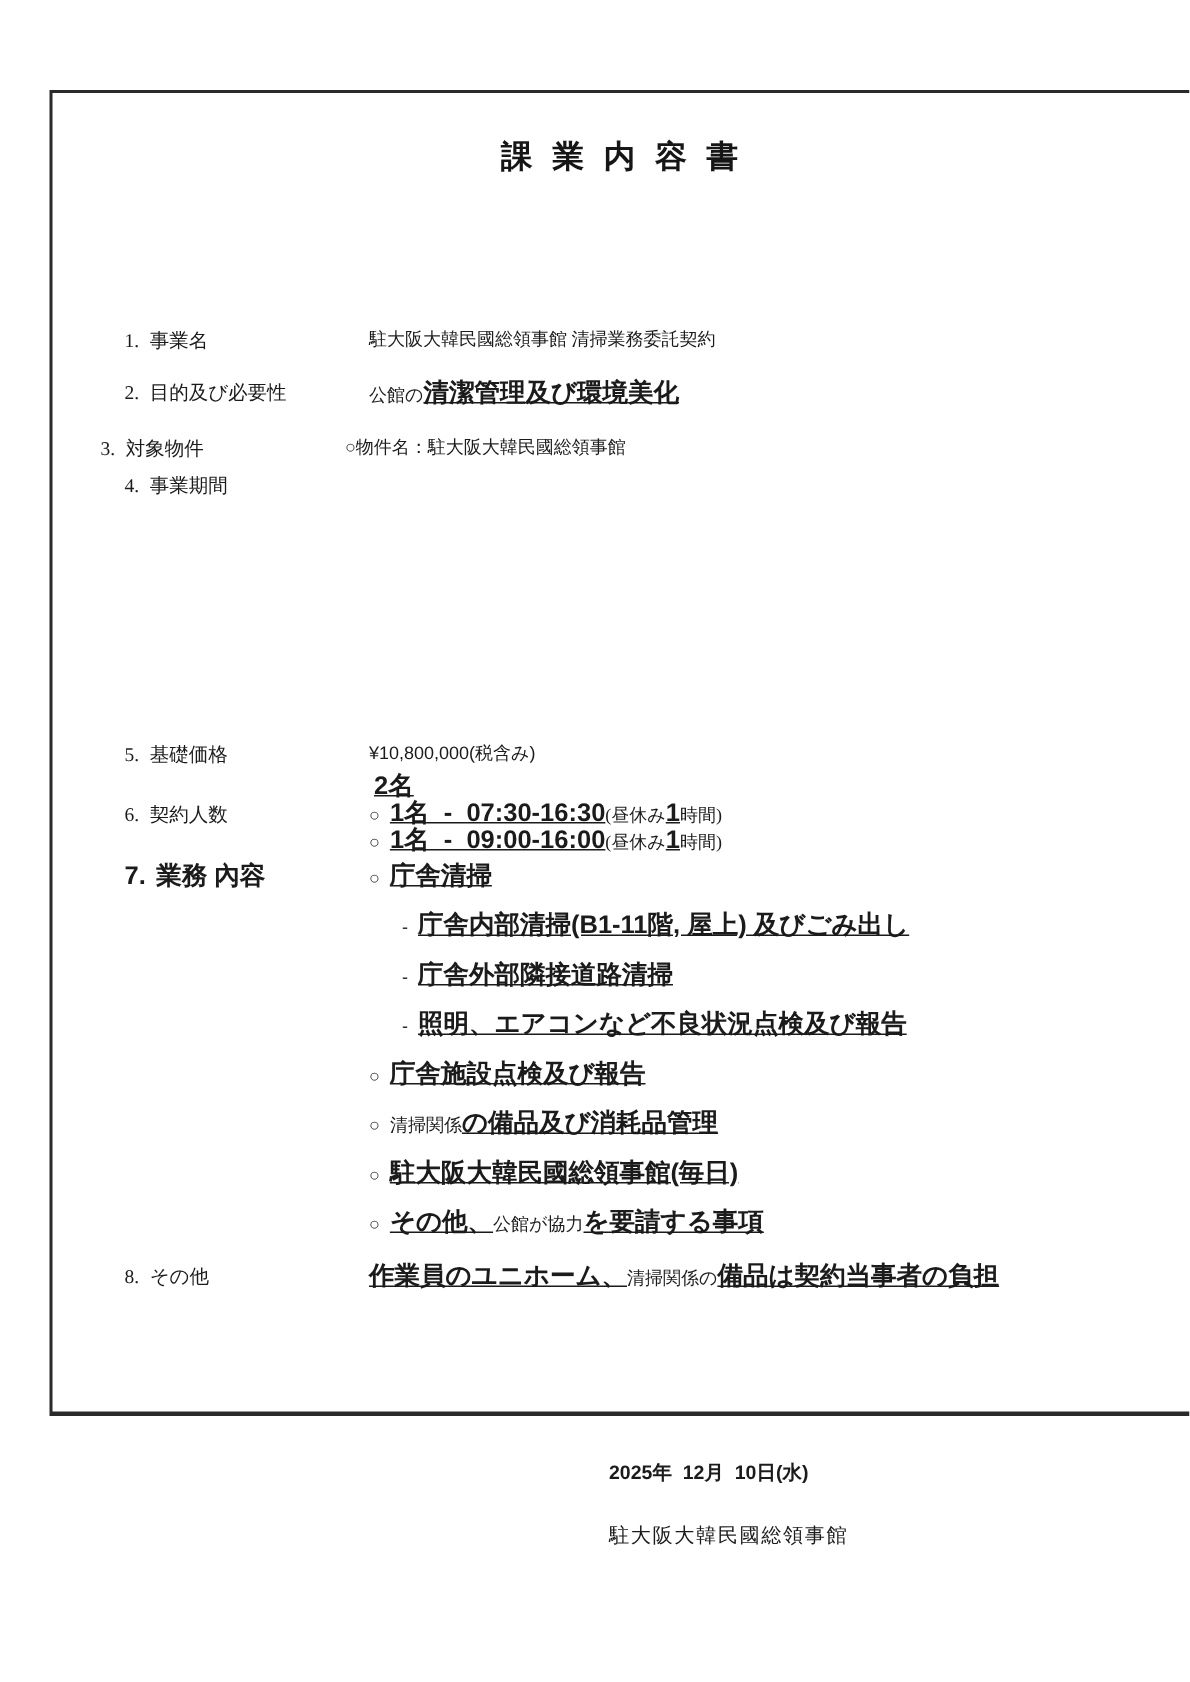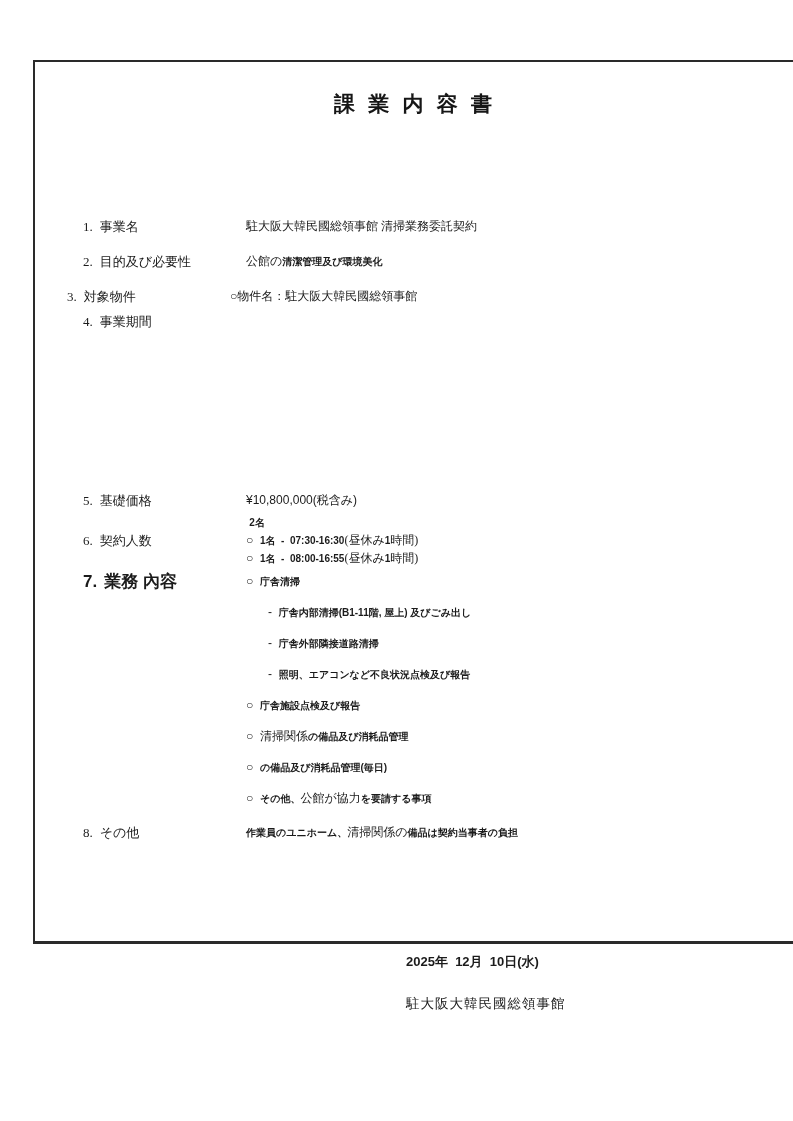--- a/index.html
+++ b/index.html
@@ -61,21 +61,21 @@
     flex: 1 1 auto;
     font-size: 12px;
     line-height: 17px;
   }
   .line { white-space: pre-wrap; }
   .line.indent { padding-left: 22px; }
 
   
   .f-serif { font-family: "Liberation Serif", "DejaVu Serif", serif; font-size: 12px; }
   .f-sans  { font-family: "Liberation Sans", "DejaVu Sans", sans-serif; font-size: 12px; }
-  .f-bold  { font-family: "Liberation Sans", "DejaVu Sans", sans-serif; font-size: 10px; font-weight: 700; }
+  .f-bold  { font-family: "Liberation Sans", "DejaVu Sans", sans-serif; font-size: 17px; font-weight: 700; text-decoration: underline; }
 
   
   .item-1 { margin-top: 0; }
   .item-2 { margin-top: 18px; }
   .item-3 { margin-top: 18px; padding-left: 32px; }
   .item-3 .line { margin-bottom: 18px; }
   .item-3 .line:last-child { margin-bottom: 0; }
   .item-4 { margin-top: 8px; flex-direction: column; }
   .item-5 { margin-top: 16px; }
   .item-6 { margin-top: 5px; }
@@ -142,33 +142,33 @@
           <div class="col-label"><span class="num">5.</span><span class="lbl">基礎価格</span></div>
           <div class="col-content">
             <div class="line"><span class="f-sans">¥10,800,000(</span><span class="f-serif">税含み</span><span class="f-sans">)</span></div>
           </div>
         </div>
         <div class="item item-6">
           <div class="col-label"><span class="num">6.</span><span class="lbl">契約人数</span></div>
           <div class="col-content">
             <div class="line"><span class="f-sans"> </span><span class="f-bold">2名</span></div>
             <div class="line"><span class="f-sans">○  </span><span class="f-bold">1名  -  07:30-16:30</span><span class="f-serif">(昼休み</span><span class="f-bold">1</span><span class="f-serif">時間)</span></div>
-            <div class="line"><span class="f-sans">○  </span><span class="f-bold">1名  -  08:00-16:55</span><span class="f-serif">(昼休み</span><span class="f-bold">1</span><span class="f-serif">時間)</span></div>
+            <div class="line"><span class="f-sans">○  </span><span class="f-bold">1名  -  09:00-16:00</span><span class="f-serif">(昼休み</span><span class="f-bold">1</span><span class="f-serif">時間)</span></div>
           </div>
         </div>
         <div class="item item-7">
           <div class="col-label"><span class="num">7.</span><span class="lbl">業務 內容</span></div>
           <div class="col-content">
             <div class="line"><span class="f-sans">○  </span><span class="f-bold">庁舎清掃</span></div>
             <div class="line indent"><span class="f-sans">-  </span><span class="f-bold">庁舎内部清掃(B1-11階, 屋上) 及びごみ出し</span></div>
             <div class="line indent"><span class="f-sans">-  </span><span class="f-bold">庁舎外部隣接道路清掃</span></div>
             <div class="line indent"><span class="f-sans">-  </span><span class="f-bold">照明、エアコンなど不良状況点検及び報告</span></div>
             <div class="line"><span class="f-sans">○  </span><span class="f-bold">庁舎施設点検及び報告</span></div>
             <div class="line"><span class="f-sans">○  </span><span class="f-serif">清掃関係</span><span class="f-bold">の備品及び消耗品管理</span></div>
-            <div class="line"><span class="f-sans">○  </span><span class="f-bold">の備品及び消耗品管理(毎日)</span></div>
+            <div class="line"><span class="f-sans">○  </span><span class="f-bold">駐大阪大韓民國総領事館(毎日)</span></div>
             <div class="line"><span class="f-sans">○  </span><span class="f-bold">その他、</span><span class="f-serif">公館が協力</span><span class="f-bold">を要請する事項</span></div>
           </div>
         </div>
         <div class="item item-8">
           <div class="col-label"><span class="num">8.</span><span class="lbl">その他</span></div>
           <div class="col-content">
             <div class="line"><span class="f-bold">作業員のユニホーム、</span><span class="f-serif">清掃関係の</span><span class="f-bold">備品は契約当事者の負担</span></div>
           </div>
         </div>
       </div>

